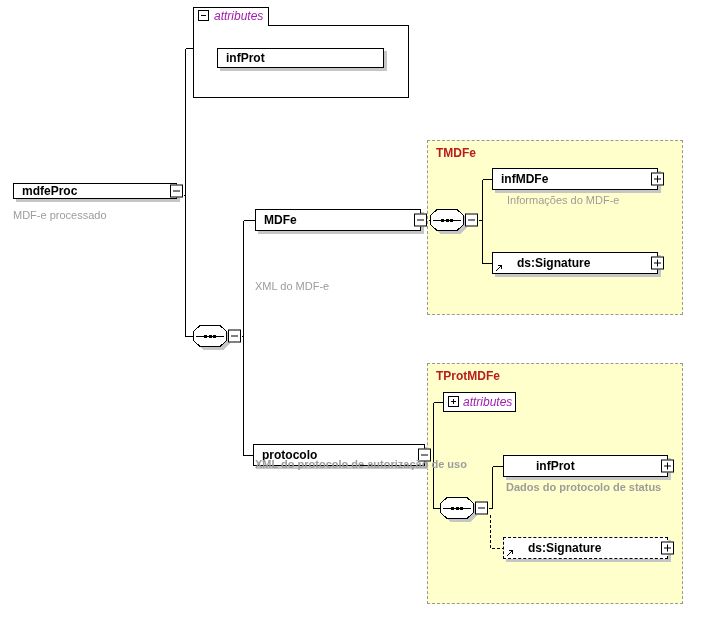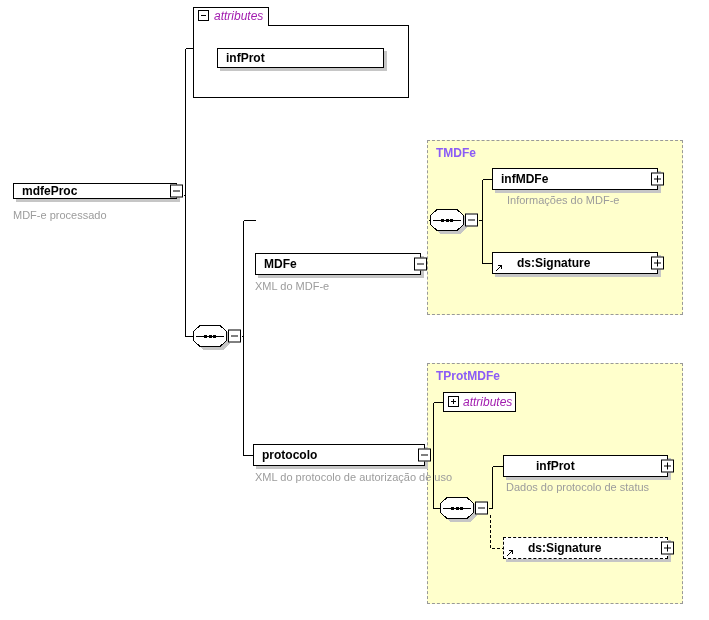--- a/index.html
+++ b/index.html
@@ -25,21 +25,21 @@
   .sconn{position:absolute;width:11px;height:11px;background:#fff;border:1px solid #000;
          box-sizing:border-box;}
   .sconn .h{position:absolute;left:2px;right:2px;top:4px;height:1px;background:#000;}
   .sconn .v{position:absolute;top:2px;bottom:2px;left:4px;width:1px;background:#000;}
 
   
   .annot{position:absolute;font:11px "Liberation Sans",sans-serif;color:#9c9c9c;white-space:nowrap;}
 
   
   .group{position:absolute;background:#ffffcc;border:1px dashed #999;box-sizing:border-box;}
-  .group-label{position:absolute;font:bold 12px "Liberation Sans",sans-serif;color:#8b5cf6;white-space:nowrap;}
+  .group-label{position:absolute;font:bold 12px "Liberation Sans",sans-serif;color:#b91c1c;white-space:nowrap;}
 
   
   .attr-label{position:absolute;font:italic 12px "Liberation Sans",sans-serif;color:#a21caf;white-space:nowrap;}
 
   
   .octwrap{position:absolute;width:34px;height:22px;}
   .octwrap svg{overflow:visible;display:block;}
   .octwrap .conn{left:35px;top:50%;transform:translateY(-50%);}
 
   .refarrow{position:absolute;left:2px;bottom:1px;}
@@ -97,21 +97,21 @@
       <path d="M3,11 H31" stroke="#000"></path>
       <rect x="11" y="9.5" width="3" height="3" fill="#000"></rect>
       <rect x="15.5" y="9.5" width="3" height="3" fill="#000"></rect>
       <rect x="20" y="9.5" width="3" height="3" fill="#000"></rect>
     </svg>
     <div class="conn">
         <span class="h"></span>
       </div>
   </div>
 
-  <div class="ebox" style="left:255px;top:209px;width:166px;height:22px;margin-top:44px;">
+  <div class="ebox" style="left:255px;top:209px;width:166px;height:22px;">
     <span>MDFe</span>
     <div class="conn edge">
         <span class="h"></span>
       </div>
   </div>
   <div class="annot" style="left:255px;top:236px;margin-top:44px;">XML do MDF-e</div>
 
   <div class="octwrap" style="left:430px;top:209px;">
     <svg width="34" height="22" viewBox="0 0 34 22">
       <path d="M7,0 H27 L33.5,6.5 V15.5 L27,22 H7 L0.5,15.5 V6.5 Z" transform="translate(3,3)" fill="#c6c6c6"></path>
@@ -145,39 +145,39 @@
         <span class="v"></span>
       </div>
   </div>
 
   <div class="ebox" style="left:253px;top:444px;width:172px;height:22px;">
     <span>protocolo</span>
     <div class="conn edge">
         <span class="h"></span>
       </div>
   </div>
-  <div class="annot" style="left:255px;top:471px;">XML do protocolo de autorização de uso</div>
+  <div class="annot" style="left:255px;top:458px;font-weight:bold;">XML do protocolo de autorização de uso</div>
 
   <div style="position:absolute;left:443px;top:392px;width:73px;height:20px;background:#fff;
               border:1px solid #000;box-sizing:border-box;">
     <div class="sconn" style="left:4px;top:3px;">
       <span class="h"></span>
         <span class="v"></span>
     </div>
     <div class="attr-label" style="left:19px;top:2px;">attributes</div>
   </div>
 
   <div class="ebox" style="left:503px;top:455px;width:165px;height:22px;padding-left:32px;">
     <span>infProt</span>
     <div class="conn edge">
         <span class="h"></span>
         <span class="v"></span>
       </div>
   </div>
-  <div class="annot" style="left:506px;top:481px;">Dados do protocolo de status</div>
+  <div class="annot" style="left:506px;top:481px;font-weight:bold;">Dados do protocolo de status</div>
 
   <div class="octwrap" style="left:440px;top:497px;">
     <svg width="34" height="22" viewBox="0 0 34 22">
       <path d="M7,0 H27 L33.5,6.5 V15.5 L27,22 H7 L0.5,15.5 V6.5 Z" transform="translate(3,3)" fill="#c6c6c6"></path>
       <path d="M7,0.5 H27 L33.5,6.5 V15.5 L27,21.5 H7 L0.5,15.5 V6.5 Z" fill="#fff" stroke="#000"></path>
       <path d="M3,11 H31" stroke="#000"></path>
       <rect x="11" y="9.5" width="3" height="3" fill="#000"></rect>
       <rect x="15.5" y="9.5" width="3" height="3" fill="#000"></rect>
       <rect x="20" y="9.5" width="3" height="3" fill="#000"></rect>
     </svg>

